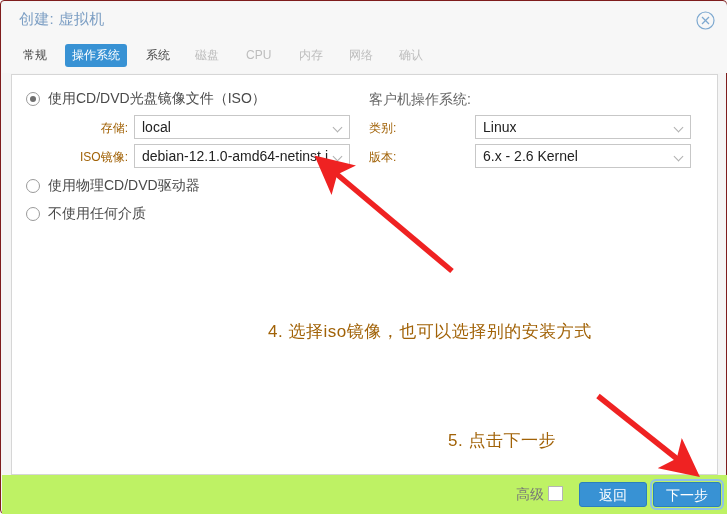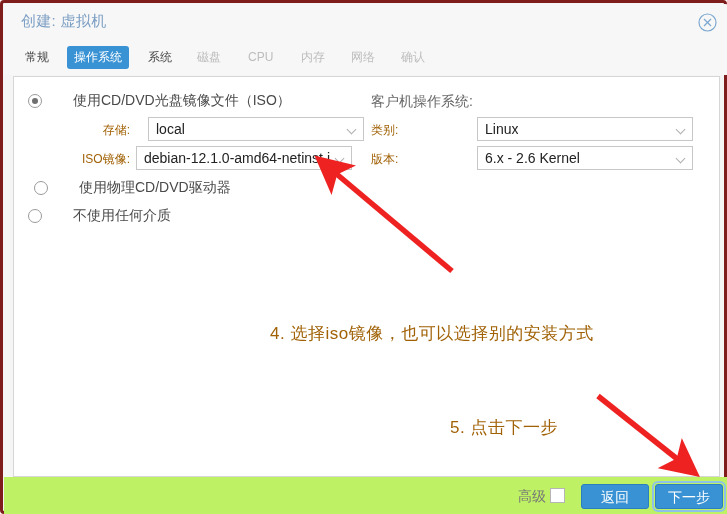--- a/index.html
+++ b/index.html
@@ -14,21 +14,21 @@
     overflow: hidden;
     position: relative;
   }
   .window {
     position: absolute;
     left: 0; top: 0;
     width: 727px;
     height: 514px;
     background: #f5f5f5;
     box-sizing: border-box;
-    border: 3px solid #7f1d1d;
+    border: 1px solid #7f1d1d;
     border-radius: 4px;
   }
   
   .titlebar {
     position: absolute;
     left: 1px; top: 1px;
     width: 725px;
     height: 37px;
     background: #f7f7f7;
     border-top-left-radius: 4px;
@@ -83,21 +83,20 @@
     background: #ffffff;
     border: 1px solid #d6d6d6;
     box-sizing: border-box;
   }
   
   .radio-row {
     position: absolute;
     display: flex;
     align-items: center;
     white-space: nowrap;
-    gap: 23px;
   }
   .radio {
     width: 14px; height: 14px;
     border-radius: 50%;
     border: 1.5px solid #9a9a9a;
     background: #ffffff;
     box-sizing: border-box;
     margin-right: 8px;
     flex: none;
     position: relative;
@@ -247,32 +246,32 @@
   </div>
 
   <div class="panel">
 
     <div class="radio-row" style="left:14px; top:15px;">
       <span class="radio checked"></span>
       <span class="radio-label">使用CD/DVD光盘镜像文件（ISO）</span>
     </div>
 
     <div class="field-label" style="left:20px; top:45px; width:96px;">存储:</div>
-    <div class="select" style="left:134px; top:40px; width:216px;">
+    <div class="select" style="left:122px; top:40px; width:216px;">
       <span class="val">local</span>
       <span class="chev"></span>
     </div>
 
     <div class="field-label" style="left:20px; top:74px; width:96px;">ISO镜像:</div>
     <div class="select" style="left:122px; top:69px; width:216px;">
       <span class="val" style="width:186px;">debian-12.1.0-amd64-netinst.iso</span>
       <span class="chev"></span>
     </div>
 
-    <div class="radio-row" style="left:20px; top:102px;">
+    <div class="radio-row" style="left:14px; top:102px;">
       <span class="radio"></span>
       <span class="radio-label">使用物理CD/DVD驱动器</span>
     </div>
 
     <div class="radio-row" style="left:14px; top:130px;">
       <span class="radio"></span>
       <span class="radio-label">不使用任何介质</span>
     </div>
 
     <div class="section-label" style="left:357px; top:16px;">客户机操作系统:</div>
@@ -283,21 +282,21 @@
       <span class="chev"></span>
     </div>
 
     <div class="field-label" style="left:357px; top:74px; width:60px; text-align:left;">版本:</div>
     <div class="select" style="left:463px; top:69px; width:216px;">
       <span class="val">6.x - 2.6 Kernel</span>
       <span class="chev"></span>
     </div>
 
     <div class="anno" style="left:256px; top:245px;">4. 选择iso镜像，也可以选择别的安装方式</div>
-    <div class="anno" style="left:436px; top:339px;">5. 点击下一步</div>
+    <div class="anno" style="left:436px; top:354px;">5. 点击下一步</div>
   </div>
 
   <div class="footer">
     <div class="adv-label">高级</div>
     <div class="adv-box"></div>
     <div class="btn btn-back">返回</div>
     <div class="btn btn-next">下一步</div>
   </div>
 
 </div>

